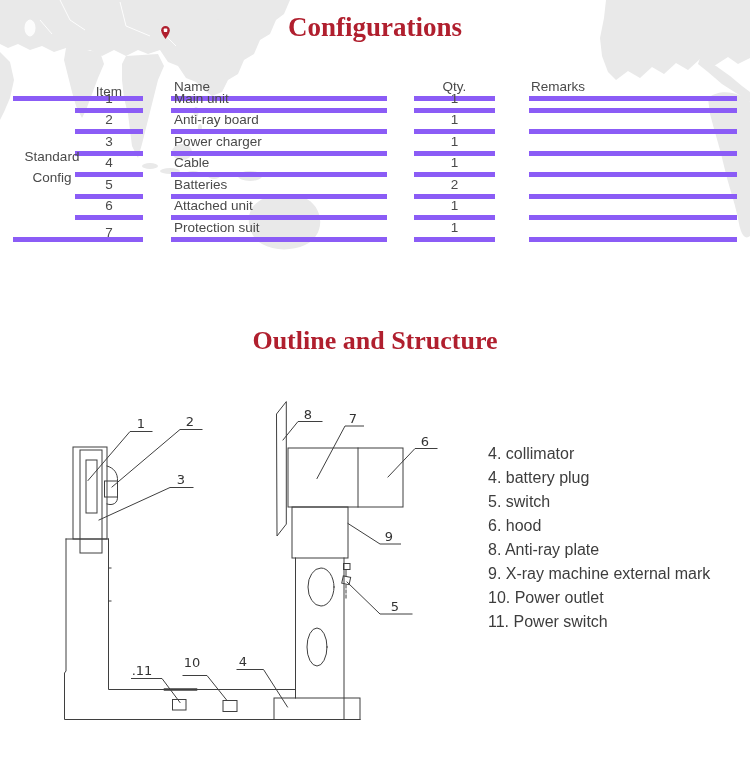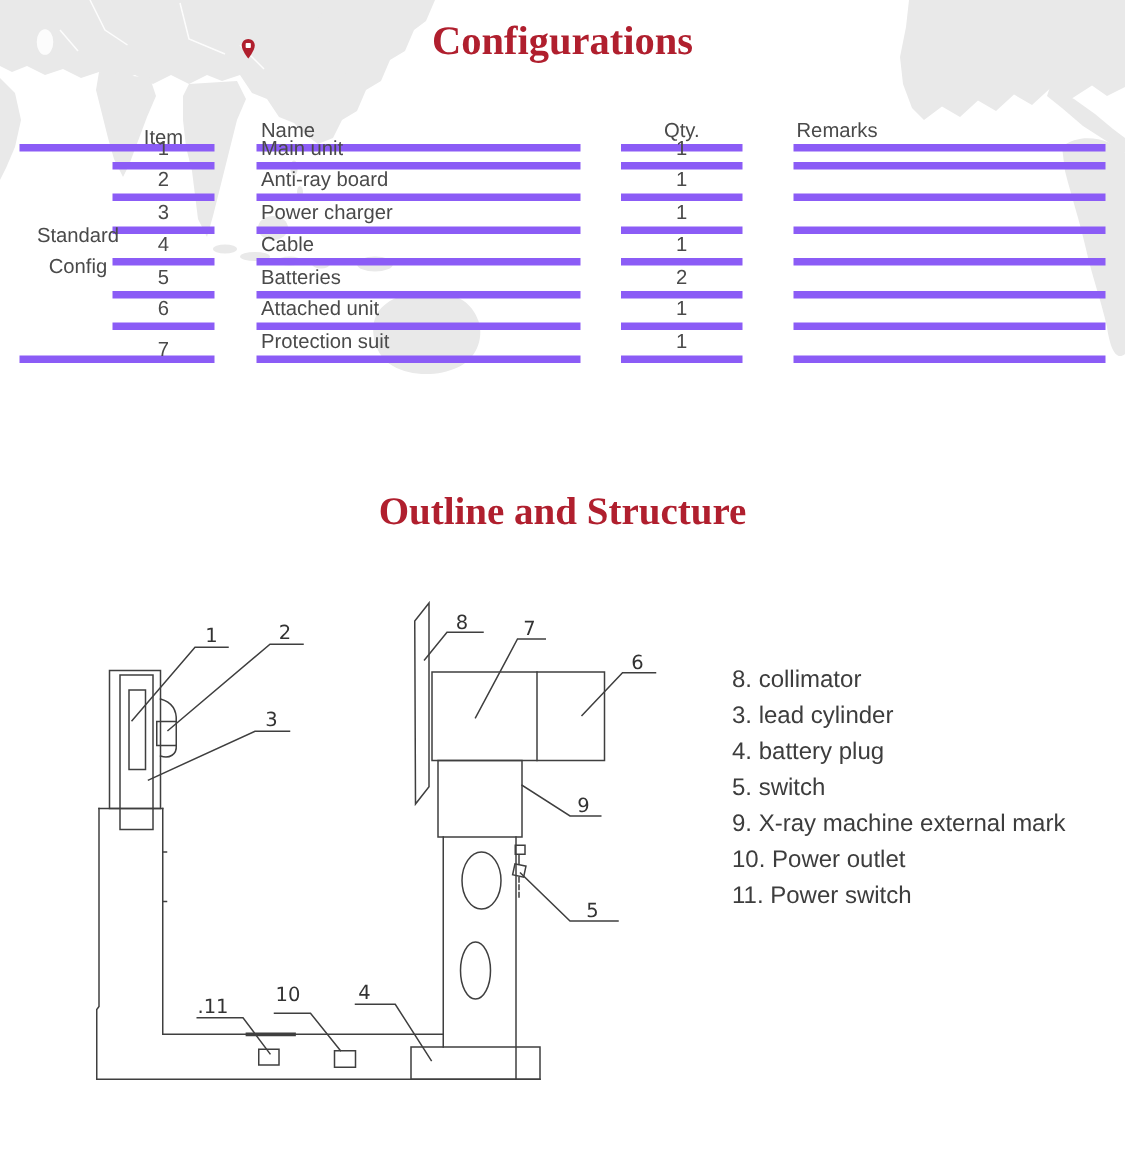--- a/index.html
+++ b/index.html
@@ -181,22 +181,23 @@
       <text x="425" y="446">6</text>
       <text x="389" y="541">9</text>
       <text x="395" y="611">5</text>
       <text x="243" y="666">4</text>
       <text x="192" y="667">10</text>
       <text x="142" y="675">.11</text>
     </g>
   </svg>
 
   <div class="parts">
-    <div>8. collimator</div>
-    <div>3. lead cylinder</div>
+    <div>4. collimator</div>
     <div>4. battery plug</div>
     <div>5. switch</div>
+    <div>6. hood</div>
+    <div>8. Anti-ray plate</div>
     <div>9. X-ray machine external mark</div>
     <div>10. Power outlet</div>
     <div>11. Power switch</div>
   </div>
 
 </div>
 
 </body></html>

